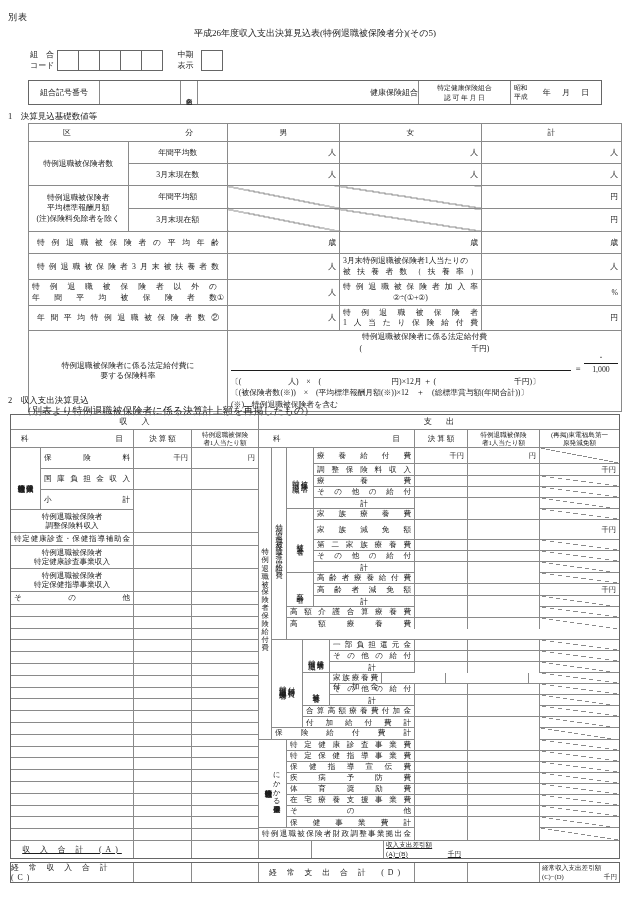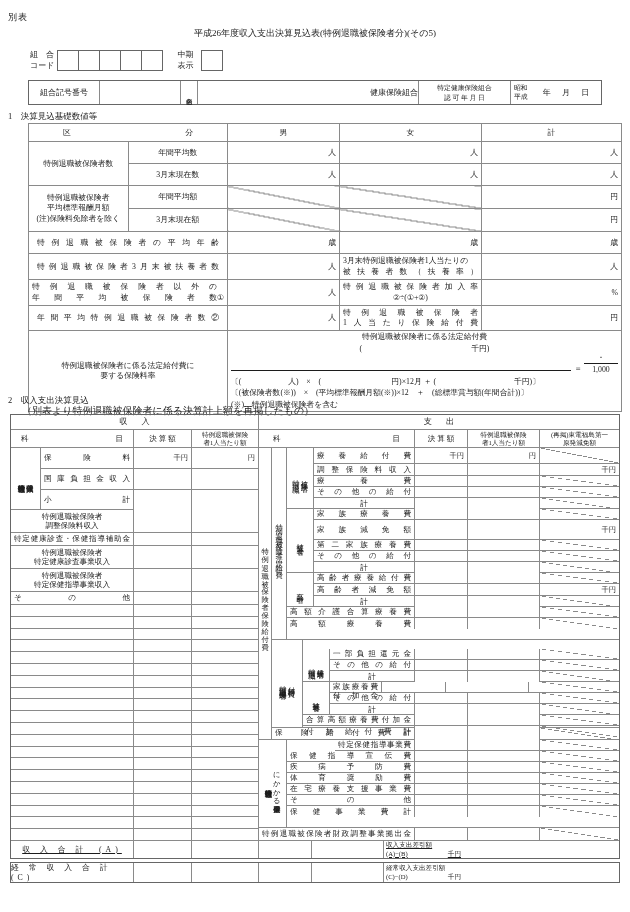--- a/index.html
+++ b/index.html
@@ -597,21 +597,21 @@
               </div>
             </div>
             <div class="grp" style="height: 88px;">
               <div class="glabel gl-mid2">
                 <div class="v2">
                   <span class="vtxt ls1">特例退職被保険者</span>
                   <span class="vtxt ls1">付加給付費</span>
                 </div>
               </div>
               <div class="t2col">
-                <div class="grp" style="height: 33px; margin-top: 9px;">
+                <div class="grp" style="height: 33px;">
                   <div class="glabel gl-inner">
                     <div class="v2">
                       <span class="vtxt ls1">特例退職</span>
                       <span class="vtxt ls1">被保険者</span>
                     </div>
                   </div>
                   <div class="t2col">
                     <div class="t2row" style="height: 11px;">
                       <div class="c c-lab spread">一部負担還元金</div>
                       <div class="c ew-amt fill"></div>
@@ -682,21 +682,27 @@
           </div>
         </div>
         <div class="grp" style="height: 88px;">
           <div class="glabel gl-outer2">
             <div class="v2">
               <span class="vtxt ls0">特例退職被保険者</span>
               <span class="vtxt ls0">にかかる保健事業費</span>
             </div>
           </div>
           <div class="t2col">
-            <div class="t2row" style="height: 11px; margin-left: 48px;">
+            <div class="t2row" style="height: 11px;">
+              <div class="c c-lab spread">特定健康診査事業費</div>
+              <div class="c ew-amt fill"></div>
+              <div class="c ew-per fill"></div>
+              <div class="c ew-sai diagcell"></div>
+            </div>
+            <div class="t2row" style="height: 11px;">
               <div class="c c-lab spread">特定保健指導事業費</div>
               <div class="c ew-amt fill"></div>
               <div class="c ew-per fill"></div>
               <div class="c ew-sai diagcell"></div>
             </div>
             <div class="t2row" style="height: 11px;">
               <div class="c c-lab spread">保健指導宣伝費</div>
               <div class="c ew-amt fill"></div>
               <div class="c ew-per fill"></div>
               <div class="c ew-sai diagcell"></div>
@@ -754,20 +760,21 @@
   </div>
 </div>
 
 <div id="block2" class="abs">
   <div class="halfL" style="flex-direction:row">
     <div class="c c-lab totlab ord">経 常 収 入 合 計　(C)</div>
     <div class="c iw-amt ord fill"></div>
     <div class="c iw-per ord fill"></div>
   </div>
   <div class="halfR" style="flex-direction:row">
+    <div class="c c-lab totlab ord">経 常 支 出 合 計　(D)</div>
     <div class="c ew-amt ord fill"></div>
     <div class="c ew-per ord fill"></div>
     <div class="c ew-sai ord sai2">
       <div>経常収入支出差引額</div>
       <div class="l2">
           <span>(C)−(D)</span>
           <span>千円</span>
         </div>
     </div>
   </div>

